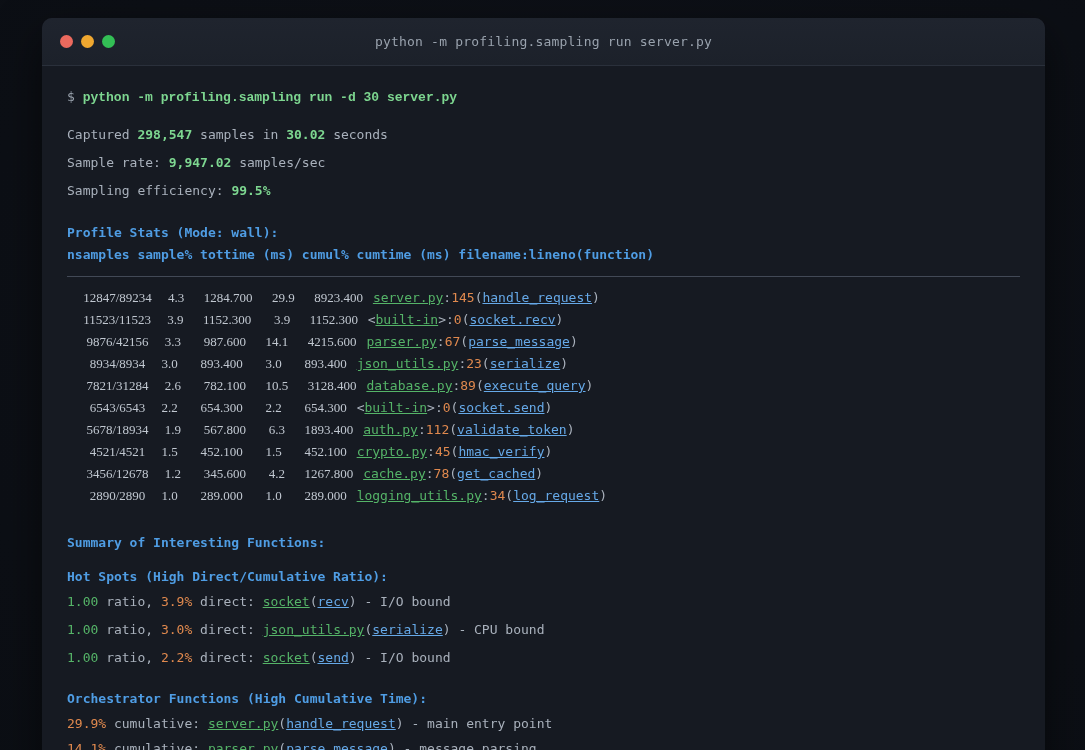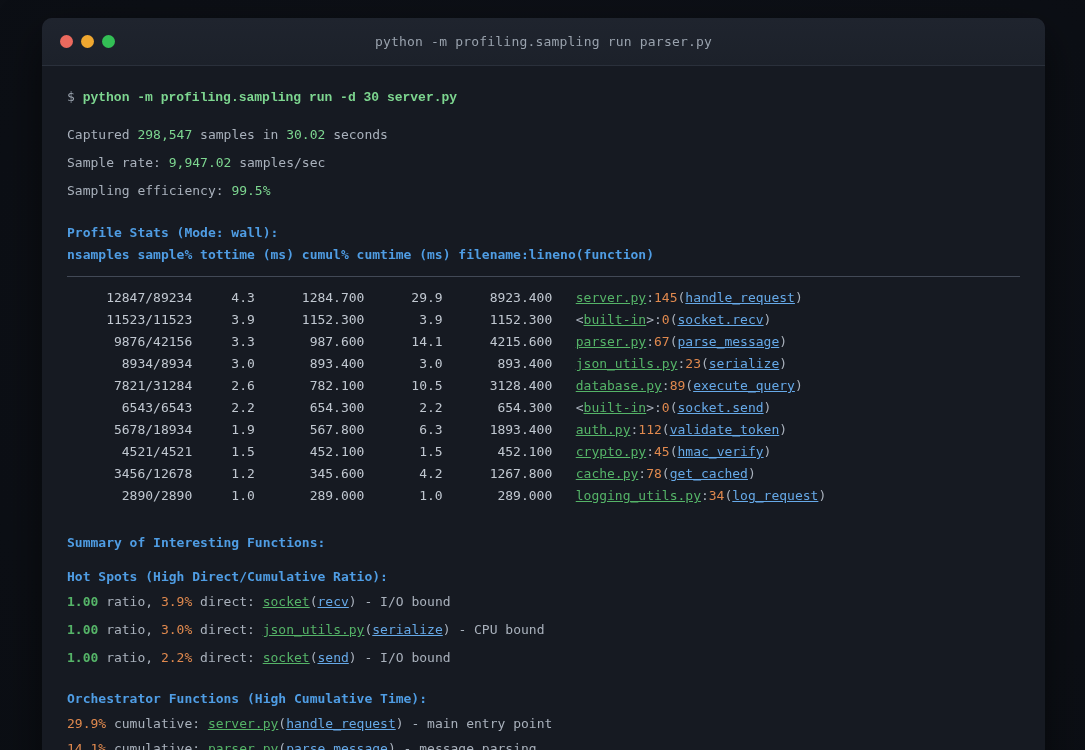--- a/index.html
+++ b/index.html
@@ -29,35 +29,35 @@
   .light{width:13px;height:13px;border-radius:50%;display:inline-block;}
   .title{color:var(--dim);font-size:13px;letter-spacing:0.2px;}
   .content{
     padding:20px 25px;font-size:13px;line-height:22px;white-space:pre;
     color:var(--fg);
   }
   .line{min-height:22px;}
   .rule{border:none;border-top:1px solid var(--rule);margin:10px 0;height:0;}
   .t-fg{color:var(--fg);}
   .t-dim{color:var(--dim);}
-  .t-num{color:var(--num);}
+  .t-num{color:var(--num);font-family:Liberation Serif, serif;}
   .t-cmd{color:var(--mint);font-weight:bold;font-family:Liberation Mono, monospace;}
-  .t-mint{color:var(--mint);font-weight:normal;}
+  .t-mint{color:var(--mint);font-weight:bold;}
   .t-blu{color:var(--blu);font-weight:bold;}
   .t-grn{color:var(--grn);text-decoration:underline;}
-  .t-grnb{color:var(--grn);font-weight:bold;text-align:center;}
+  .t-grnb{color:var(--grn);font-weight:normal;text-align:center;}
   .t-fn{color:var(--fn);text-decoration:underline;}
   .t-org{color:var(--org);}
 </style>
 </head>
 <body>
 
 <div class="window">
   <div class="titlebar">
     <div class="lights">
         <span class="light" style="background: rgb(236, 106, 94);"></span>
         <span class="light" style="background: rgb(240, 168, 48);"></span>
         <span class="light" style="background: rgb(51, 191, 85);"></span>
       </div>
-    <div class="title">python -m profiling.sampling run parser.py</div>
+    <div class="title">python -m profiling.sampling run server.py</div>
   </div>
   <div class="content" id="term"><div class="line"><span class="t-dim">$ </span><span class="t-cmd">python -m profiling.sampling run -d 30 server.py</span></div><div class="line" style="margin-top: 15px;"><span class="t-fg">Captured </span><span class="t-mint">298,547</span><span class="t-fg"> samples in </span><span class="t-mint">30.02</span><span class="t-fg"> seconds</span></div><div class="line" style="margin-top: 6px;"><span class="t-fg">Sample rate: </span><span class="t-mint">9,947.02</span><span class="t-fg"> samples/sec</span></div><div class="line" style="margin-top: 6px;"><span class="t-fg">Sampling efficiency: </span><span class="t-mint">99.5%</span></div><div class="line" style="margin-top: 20px;"><span class="t-blu">Profile Stats (Mode: wall):</span></div><div class="line"><span class="t-blu">nsamples sample% tottime (ms) cumul% cumtime (ms) filename:lineno(function)</span></div><hr class="rule"><div class="line"><span class="t-num">     12847/89234     4.3      1284.700      29.9      8923.400   </span><span class="t-grn">server.py</span><span class="t-fg">:</span><span class="t-org">145</span><span class="t-fg">(</span><span class="t-fn">handle_request</span><span class="t-fg">)</span></div><div class="line"><span class="t-num">     11523/11523     3.9      1152.300       3.9      1152.300   </span><span class="t-fg">&lt;</span><span class="t-grn">built-in</span><span class="t-fg">&gt;:</span><span class="t-org">0</span><span class="t-fg">(</span><span class="t-fn">socket.recv</span><span class="t-fg">)</span></div><div class="line"><span class="t-num">      9876/42156     3.3       987.600      14.1      4215.600   </span><span class="t-grn">parser.py</span><span class="t-fg">:</span><span class="t-org">67</span><span class="t-fg">(</span><span class="t-fn">parse_message</span><span class="t-fg">)</span></div><div class="line"><span class="t-num">       8934/8934     3.0       893.400       3.0       893.400   </span><span class="t-grn">json_utils.py</span><span class="t-fg">:</span><span class="t-org">23</span><span class="t-fg">(</span><span class="t-fn">serialize</span><span class="t-fg">)</span></div><div class="line"><span class="t-num">      7821/31284     2.6       782.100      10.5      3128.400   </span><span class="t-grn">database.py</span><span class="t-fg">:</span><span class="t-org">89</span><span class="t-fg">(</span><span class="t-fn">execute_query</span><span class="t-fg">)</span></div><div class="line"><span class="t-num">       6543/6543     2.2       654.300       2.2       654.300   </span><span class="t-fg">&lt;</span><span class="t-grn">built-in</span><span class="t-fg">&gt;:</span><span class="t-org">0</span><span class="t-fg">(</span><span class="t-fn">socket.send</span><span class="t-fg">)</span></div><div class="line"><span class="t-num">      5678/18934     1.9       567.800       6.3      1893.400   </span><span class="t-grn">auth.py</span><span class="t-fg">:</span><span class="t-org">112</span><span class="t-fg">(</span><span class="t-fn">validate_token</span><span class="t-fg">)</span></div><div class="line"><span class="t-num">       4521/4521     1.5       452.100       1.5       452.100   </span><span class="t-grn">crypto.py</span><span class="t-fg">:</span><span class="t-org">45</span><span class="t-fg">(</span><span class="t-fn">hmac_verify</span><span class="t-fg">)</span></div><div class="line"><span class="t-num">      3456/12678     1.2       345.600       4.2      1267.800   </span><span class="t-grn">cache.py</span><span class="t-fg">:</span><span class="t-org">78</span><span class="t-fg">(</span><span class="t-fn">get_cached</span><span class="t-fg">)</span></div><div class="line"><span class="t-num">       2890/2890     1.0       289.000       1.0       289.000   </span><span class="t-grn">logging_utils.py</span><span class="t-fg">:</span><span class="t-org">34</span><span class="t-fg">(</span><span class="t-fn">log_request</span><span class="t-fg">)</span></div><div class="line" style="margin-top: 25px;"><span class="t-blu">Summary of Interesting Functions:</span></div><div class="line" style="margin-top: 12px;"><span class="t-blu">Hot Spots (High Direct/Cumulative Ratio):</span></div><div class="line" style="margin-top: 3px;"><span class="t-grnb">1.00</span><span class="t-fg"> ratio, </span><span class="t-org">3.9%</span><span class="t-fg"> direct: </span><span class="t-grn">socket</span><span class="t-fg">(</span><span class="t-fn">recv</span><span class="t-fg">)</span><span class="t-fg"> - I/O bound</span></div><div class="line" style="margin-top: 6px;"><span class="t-grnb">1.00</span><span class="t-fg"> ratio, </span><span class="t-org">3.0%</span><span class="t-fg"> direct: </span><span class="t-grn">json_utils.py</span><span class="t-fg">(</span><span class="t-fn">serialize</span><span class="t-fg">)</span><span class="t-fg"> - CPU bound</span></div><div class="line" style="margin-top: 6px;"><span class="t-grnb">1.00</span><span class="t-fg"> ratio, </span><span class="t-org">2.2%</span><span class="t-fg"> direct: </span><span class="t-grn">socket</span><span class="t-fg">(</span><span class="t-fn">send</span><span class="t-fg">)</span><span class="t-fg"> - I/O bound</span></div><div class="line" style="margin-top: 19px;"><span class="t-blu">Orchestrator Functions (High Cumulative Time):</span></div><div class="line" style="margin-top: 3px;"><span class="t-org">29.9%</span><span class="t-fg"> cumulative: </span><span class="t-grn">server.py</span><span class="t-fg">(</span><span class="t-fn">handle_request</span><span class="t-fg">)</span><span class="t-fg"> - main entry point</span></div><div class="line" style="margin-top: 3px;"><span class="t-org">14.1%</span><span class="t-fg"> cumulative: </span><span class="t-grn">parser.py</span><span class="t-fg">(</span><span class="t-fn">parse_message</span><span class="t-fg">)</span><span class="t-fg"> - message parsing</span></div></div>
 </div>
 
 </body></html>

